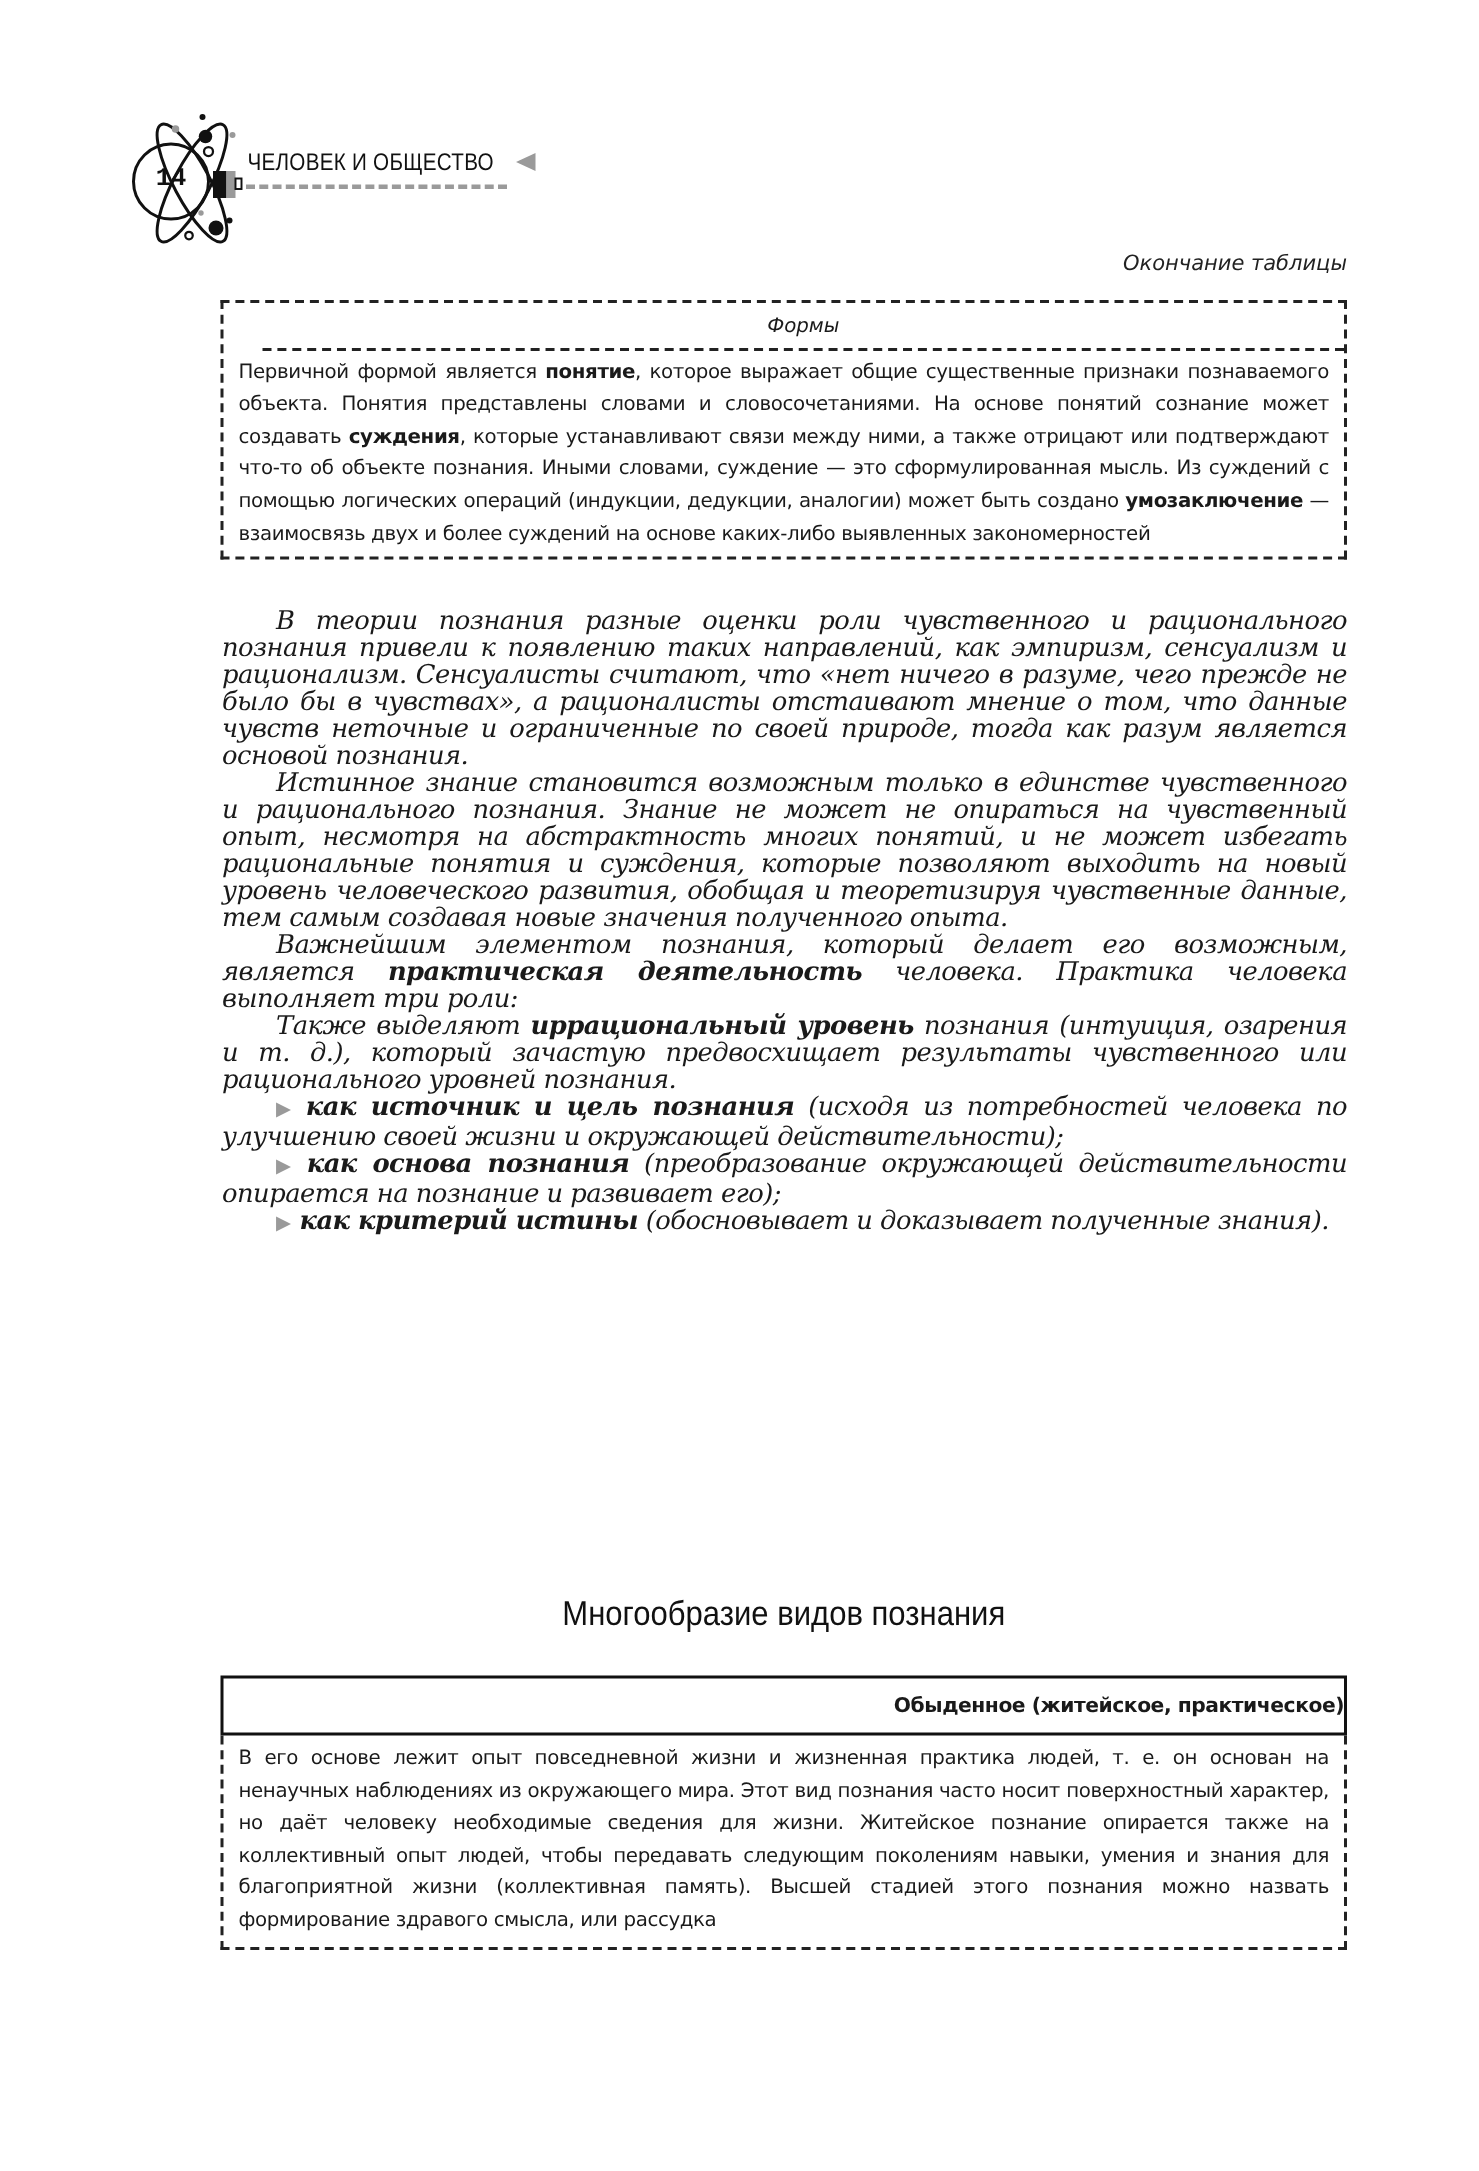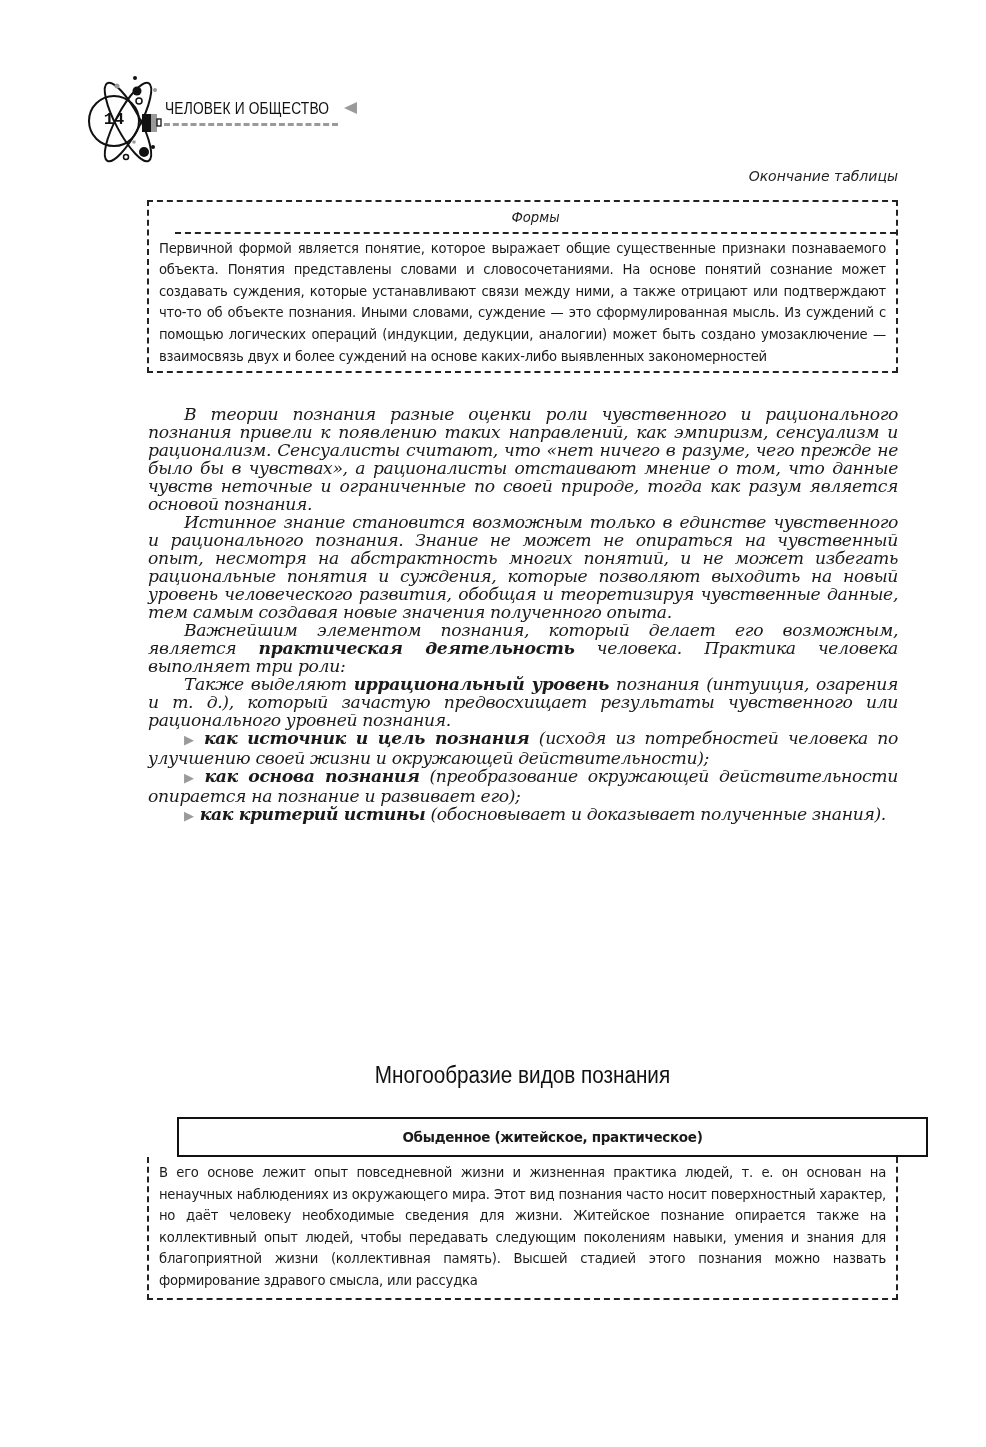--- a/index.html
+++ b/index.html
@@ -19,25 +19,25 @@
 
   .table-cont { position: absolute; right: 88px; top: 168px;
     font-family: "DejaVu Sans", sans-serif; font-style: italic; font-size: 14px; color: #222; }
 
   
   .box { position: absolute; left: 147px; width: 751px; box-sizing: border-box;
     font-family: "DejaVu Sans", sans-serif; font-size: 13.2px; line-height: 21.6px; color: #1a1a1a; }
   .box-dashed { border: 2px dashed #222; }
   .box-head { text-align: center; padding: 5px 0 3px 0; border-bottom: 2px dashed #222; font-style: italic; margin-left: 26px; }
   .box-body { padding: 4px 10px 4px 10px; text-align: justify; letter-spacing: -0.25px; }
-  .box-body b { font-weight: normal; }
+  .box-body b { font-weight: bold; }
 
   .box2-head { position: absolute; left: 147px; top: 1117px; width: 751px; height: 40px; box-sizing: border-box;
-    border: 2px solid #111; text-align: center; font-family: "DejaVu Sans", sans-serif; font-weight: bold;
-    font-size: 13.5px; line-height: 36px; letter-spacing: -0.3px; margin-left: 30px; }
+    border: 2px solid #111; text-align: right; font-family: "DejaVu Sans", sans-serif; font-weight: bold;
+    font-size: 13.5px; line-height: 36px; letter-spacing: -0.3px; }
   .box2-body { top: 1157px; border: 2px dashed #222; border-top: none; }
 
   
   .main { position: absolute; left: 148px; top: 405px; width: 750px;
     font-family: "DejaVu Serif", serif; font-size: 17.2px; line-height: 18px; color: #1a1a1a;
     text-align: justify; letter-spacing: -0.35px; font-style: italic; }
   .main p { margin: 0; text-indent: 36px; }
   .main b { font-weight: bold; }
   .bullet { color: #9a9a9a; font-size: 13px; margin-right: 6px; }
 

